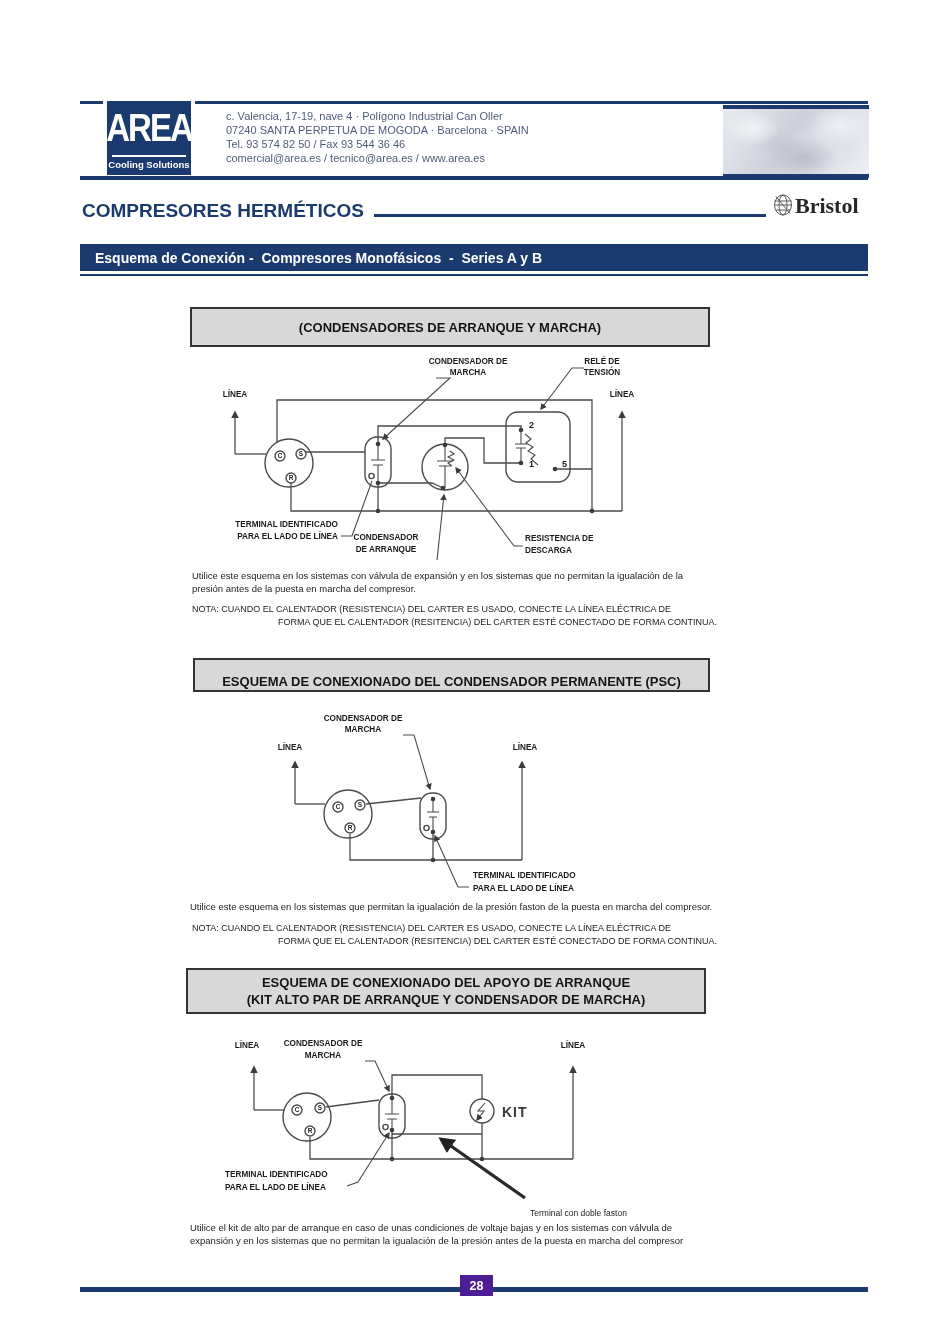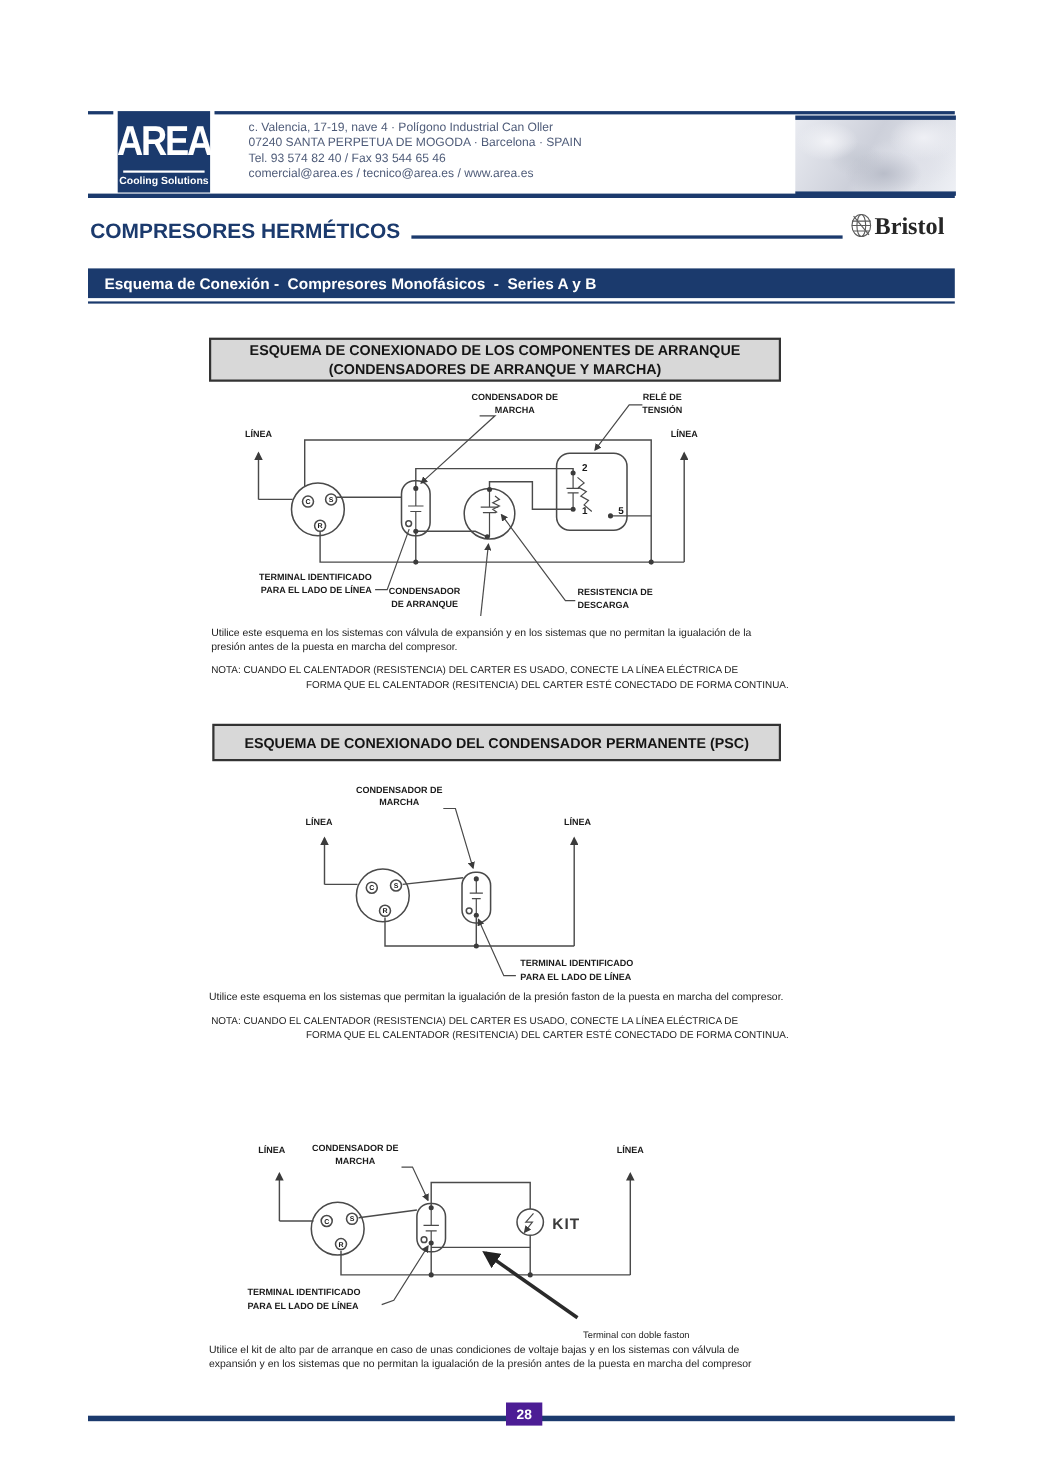--- a/index.html
+++ b/index.html
@@ -77,21 +77,21 @@
     <div class="logo-box">
       <div class="logo-name">AREA</div>
       <div class="logo-div"></div>
       <div class="logo-tag">Cooling Solutions</div>
     </div>
   </div>
 
   <div class="abs addr">
     <div>c. Valencia, 17-19, nave 4 · Polígono Industrial Can Oller</div>
     <div>07240 SANTA PERPETUA DE MOGODA · Barcelona · SPAIN</div>
-    <div>Tel. 93 574 82 40 / Fax 93 544 65 46</div>
+    <div>Tel. 93 574 82 50 / Fax 93 544 36 46</div>
     <div>comercial@area.es / tecnico@area.es / www.area.es</div>
   </div>
 
   <div class="abs frost"></div>
 
   <div class="abs rule" style="left:80px;top:146px;width:788px;height:4px;"></div>
 
   <div class="abs section-title">COMPRESORES HERMÉTICOS</div>
   <div class="abs rule title-rule"></div>
 
@@ -106,21 +106,20 @@
         <line x1="4" y1="3.5" x2="18" y2="20.5"></line>
       </g>
     </svg>
     <span class="bristol-text">Bristol</span>
   </div>
 
   <div class="abs banner">Esquema de Conexión -  Compresores Monofásicos  -  Series A y B</div>
   <div class="abs banner-sub"></div>
 
   <div class="abs dbox" style="left:190px;top:277px;width:520px;height:40px;">
-    <div>ESQUEMA DE CONEXIONADO DE LOS COMPONENTES DE ARRANQUE</div>
     <div>(CONDENSADORES DE ARRANQUE Y MARCHA)</div>
   </div>
 
   <svg class="abs" style="left:188px;top:320px;" width="470" height="215" viewBox="0 0 470 215">
     <defs>
       <marker id="ah" viewBox="0 0 10 10" refX="8" refY="5" markerWidth="6" markerHeight="6" orient="auto">
         <path d="M0,0 L10,5 L0,10 z" fill="#3b3b3b"></path>
       </marker>
       <marker id="ahb" viewBox="0 0 10 10" refX="8" refY="5" markerWidth="5" markerHeight="5" orient="auto">
         <path d="M0,0 L10,5 L0,10 z" fill="#222"></path>
@@ -208,21 +207,21 @@
 
   <div class="abs cap" style="left:192px;top:539px;width:525px;">
     <span>Utilice este esquema en los sistemas con válvula de expansión y en los sistemas que no permitan la igualación de la</span>
     <span class="l2">presión antes de la puesta en marcha del compresor.</span>
   </div>
   <div class="abs nota" style="left:192px;top:573px;width:525px;">
     <span>NOTA: CUANDO EL CALENTADOR (RESISTENCIA) DEL CARTER ES USADO, CONECTE LA LÍNEA ELÉCTRICA DE</span>
     <span class="l2">FORMA QUE EL CALENTADOR (RESITENCIA) DEL CARTER ESTÉ CONECTADO DE FORMA CONTINUA.</span>
   </div>
 
-  <div class="abs dbox" style="left:193px;top:628px;width:517px;height:34px;">
+  <div class="abs dbox" style="left:193px;top:628px;width:517px;height:34px;justify-content:flex-end;">
     <div>ESQUEMA DE CONEXIONADO DEL CONDENSADOR PERMANENTE (PSC)</div>
   </div>
 
   <svg class="abs" style="left:245px;top:678px;" width="420" height="190" viewBox="0 0 420 190">
     <g>
       <path class="w" d="M50,96 V54" marker-end="url(#ah)"></path>
       <path class="w" d="M50,96 H80"></path>
       <path class="w" d="M121,96 L176,90"></path>
       <path class="w" d="M105,126 V152 H277"></path>
       <path class="w" d="M277,152 V54" marker-end="url(#ah)"></path>
@@ -261,20 +260,24 @@
   </svg>
 
   <div class="abs cap" style="left:190px;top:870px;width:535px;">
     <span>Utilice este esquema en los sistemas que permitan la igualación de la presión faston de la puesta en marcha del compresor.</span>
   </div>
   <div class="abs nota" style="left:192px;top:892px;width:525px;">
     <span>NOTA: CUANDO EL CALENTADOR (RESISTENCIA) DEL CARTER ES USADO, CONECTE LA LÍNEA ELÉCTRICA DE</span>
     <span class="l2">FORMA QUE EL CALENTADOR (RESITENCIA) DEL CARTER ESTÉ CONECTADO DE FORMA CONTINUA.</span>
   </div>
 
+  <div class="abs dbox" style="left:186px;top:938px;width:520px;height:46px;">
+    <div>ESQUEMA DE CONEXIONADO DEL APOYO DE ARRANQUE</div>
+    <div>(KIT ALTO PAR DE ARRANQUE Y CONDENSADOR DE MARCHA)</div>
+  </div>
 
   <svg class="abs" style="left:195px;top:1000px;" width="470" height="195" viewBox="0 0 470 195">
     <g>
       <path class="w" d="M59,80 V37" marker-end="url(#ah)"></path>
       <path class="w" d="M59,80 H90"></path>
       <path class="w" d="M131,77 L184,70"></path>
       <path class="w" d="M197,68 V45 H287 V69"></path>
       <path class="w" d="M287,93 V129"></path>
       <path class="w" d="M197,104 H287"></path>
       <path class="w" d="M197,100 V129"></path>

